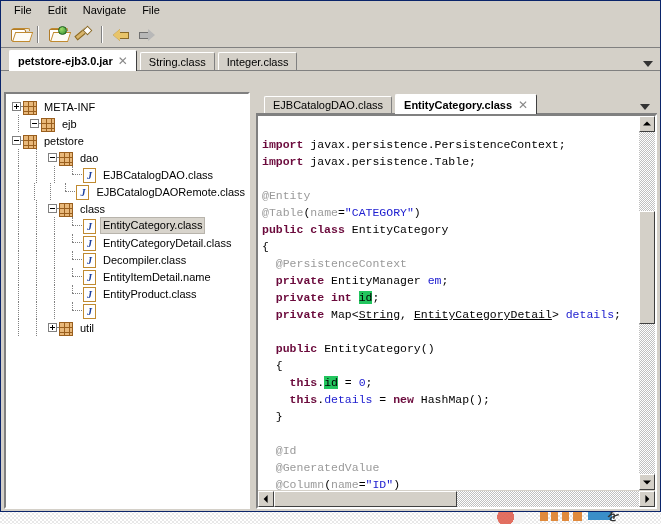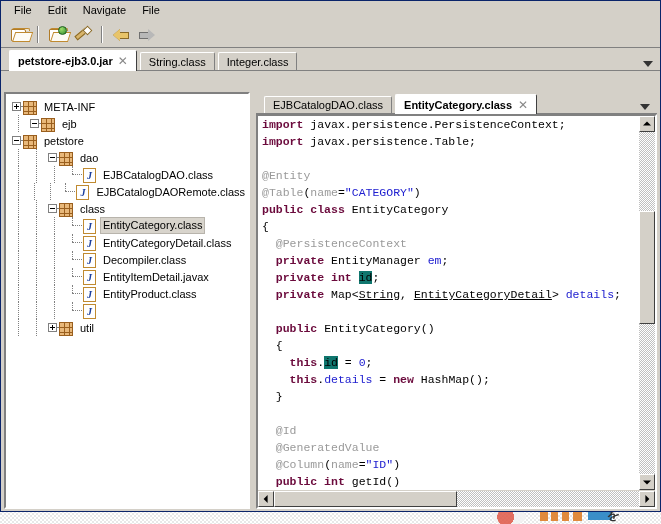--- a/index.html
+++ b/index.html
@@ -184,30 +184,30 @@
   
   .code-wrap{
     flex:1;display:flex;flex-direction:column;min-height:0;
     border:2px solid;border-color:#808080 #ffffff #ffffff #808080;
     background:#fff;box-sizing:border-box;position:relative;
   }
   .code-row{flex:1;display:flex;min-height:0;}
   .code{
     flex:1;background:#fff;overflow:hidden;position:relative;
     font-family:"Liberation Mono","DejaVu Sans Mono",monospace;
-    font-size:11.5px;line-height:17px;padding:0 0 0 4px;
+    font-size:11.5px;line-height:17px;padding:20px 0 0 4px;
     white-space:pre;color:#000;
   }
   .kw{color:#6b0a3c;font-weight:bold;}
   .ann{color:#9a9a9a;}
   .str{color:#2020d0;}
   .num{color:#2020d0;}
   .fld{color:#2020d0;}
   .lnk{text-decoration:underline;}
-  .hl{background:#0f766e;}
+  .hl{background:#22c55e;}
 
   
   .vsb{width:16px;background:
       repeating-conic-gradient(#ffffff 0% 25%, #c0c0c0 0% 50%) 0 0/2px 2px;
     display:flex;flex-direction:column;flex:0 0 auto;position:relative;}
   .hsb{height:16px;background:
       repeating-conic-gradient(#ffffff 0% 25%, #c0c0c0 0% 50%) 0 0/2px 2px;
     display:flex;flex:0 0 auto;position:relative;border-top:1px solid #d4d0c8;}
   .sb-btn{width:16px;height:16px;background:#d4d0c8;flex:0 0 auto;
     border:1px solid;border-color:#ffffff #404040 #404040 #ffffff;
@@ -435,21 +435,21 @@
               <span class="indent line"></span>
               <span class="indent line"></span>
               <span class="indent line"></span>
               <span class="leafline">
                 <i class="vh"></i>
                 <i class="h"></i>
               </span>
               <span class="ico-class">
                 <i class="j">J</i>
               </span>
-              <span class="tlabel">EntityItemDetail.javax</span>
+              <span class="tlabel">EntityItemDetail.name</span>
             </div>
             <div class="trow">
               <span class="indent line"></span>
               <span class="indent line"></span>
               <span class="indent line"></span>
               <span class="leafline">
                 <i class="vh"></i>
                 <i class="h"></i>
               </span>
               <span class="ico-class">

